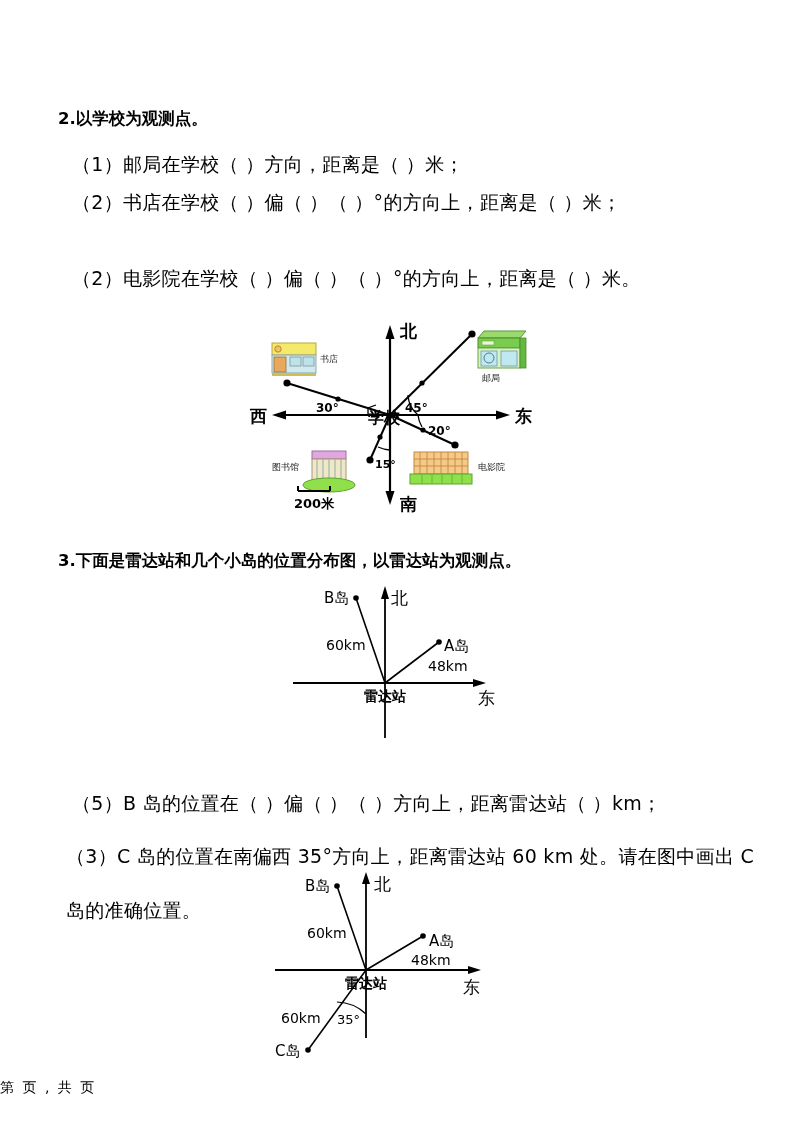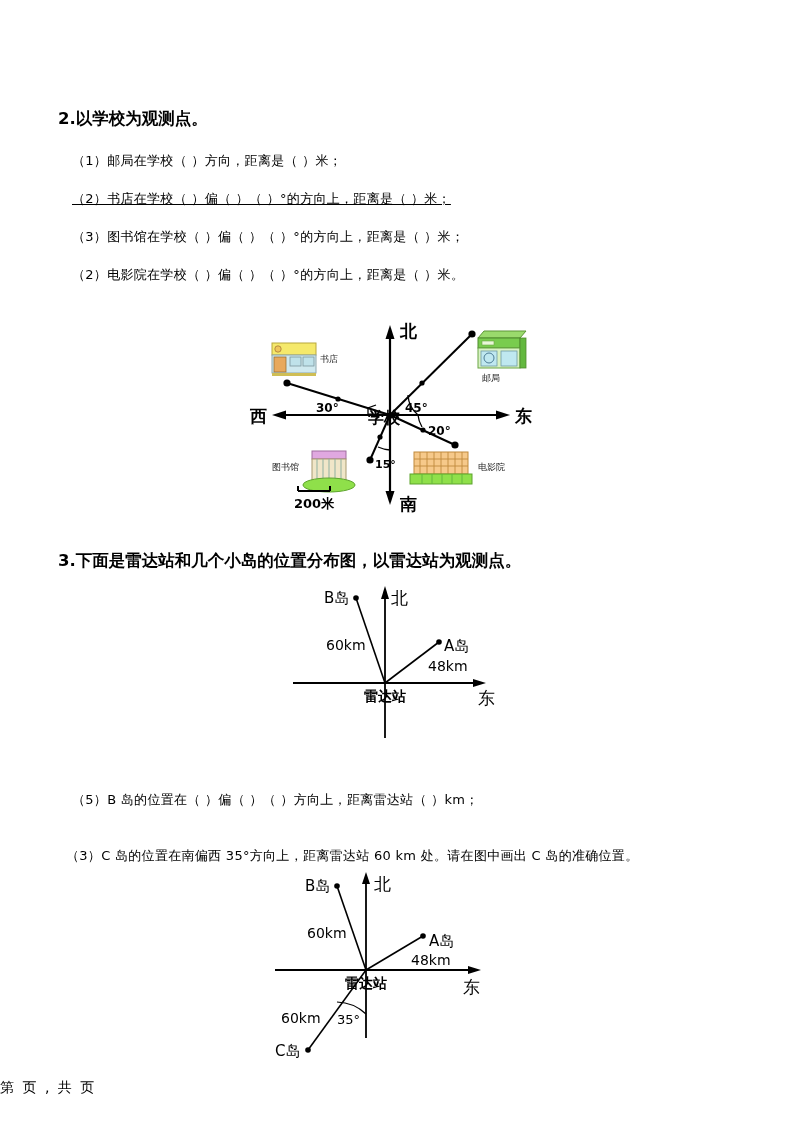--- a/index.html
+++ b/index.html
@@ -27,21 +27,21 @@
     position: absolute;
     left: 58px;
     font-size: 16.5px;
     font-weight: bold;
     letter-spacing: 0px;
     white-space: nowrap;
   }
   .q-line {
     position: absolute;
     left: 72px;
-    font-size: 13px;
+    font-size: 19px;
     white-space: nowrap;
     letter-spacing: 0.3px;
   }
   .q-line.wrap {
     white-space: normal;
     width: 690px;
     line-height: 54px;
   }
 
   .footer {
@@ -61,22 +61,21 @@
   
 </style>
 </head>
 <body>
 
 <div class="page">
 
   <div class="q-heading" style="top:108px;">2.以学校为观测点。</div>
 
   <div class="q-line" style="top:152px;">（1）邮局在学校（      ）方向，距离是（      ）米；</div>
-  <div class="q-line" style="top:190px;text-decoration:underline;">（2）书店在学校（   ）偏（   ）（   ）°的方向上，距离是（     ）米；</div>
-  <div class="q-line" style="top:228px;">（3）图书馆在学校（   ）偏（   ）（   ）°的方向上，距离是（     ）米；</div>
+  <div class="q-line" style="top:190px;">（2）书店在学校（   ）偏（   ）（   ）°的方向上，距离是（     ）米；</div>
   <div class="q-line" style="top:266px;">（2）电影院在学校（   ）偏（   ）（   ）°的方向上，距离是（     ）米。</div>
 
   <div class="figure" style="left:250px; top:305px; width:310px; height:215px;">
     <svg width="310" height="215" viewBox="0 0 310 215">
 
       <g stroke="#000" stroke-width="2.2" fill="none">
         <line x1="140" y1="30" x2="140" y2="190"></line>
         <line x1="32" y1="110" x2="250" y2="110"></line>
       </g>
 

